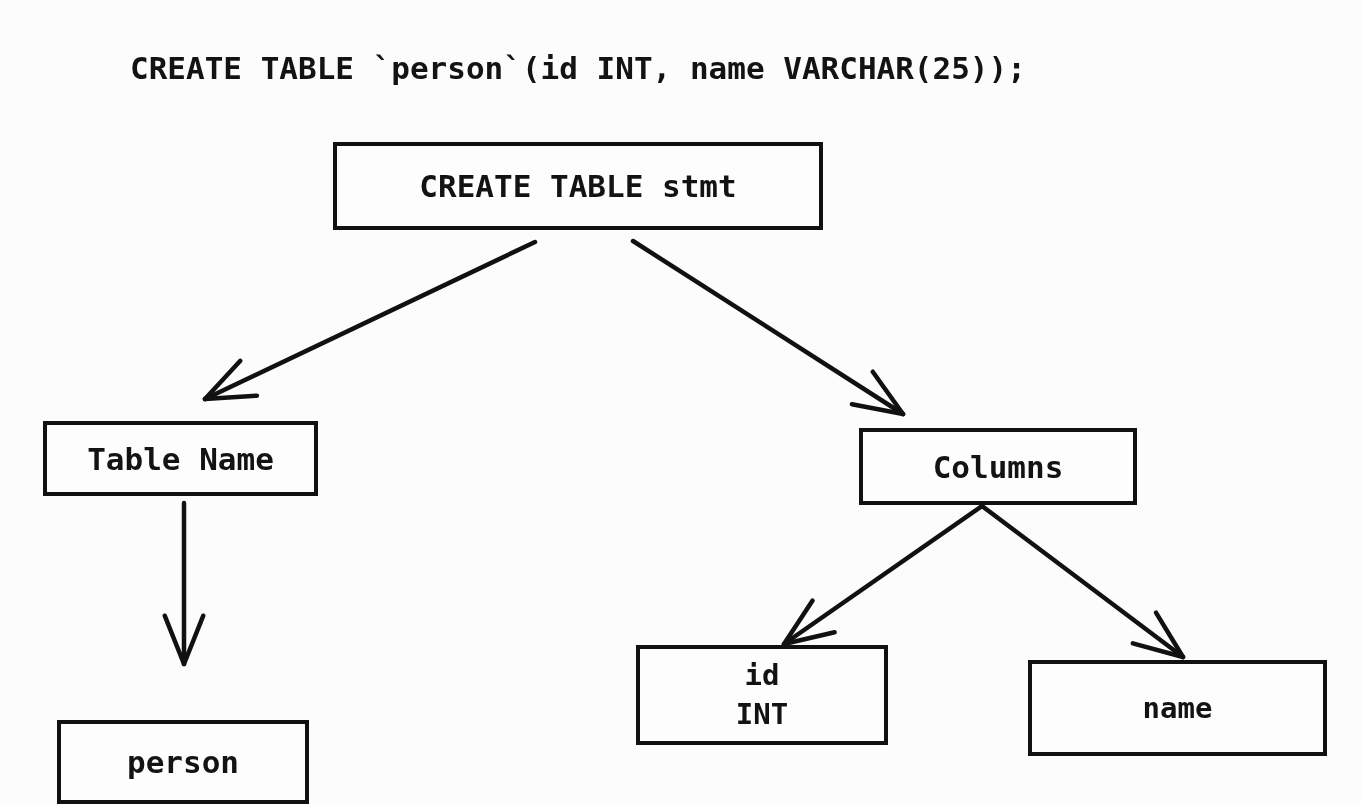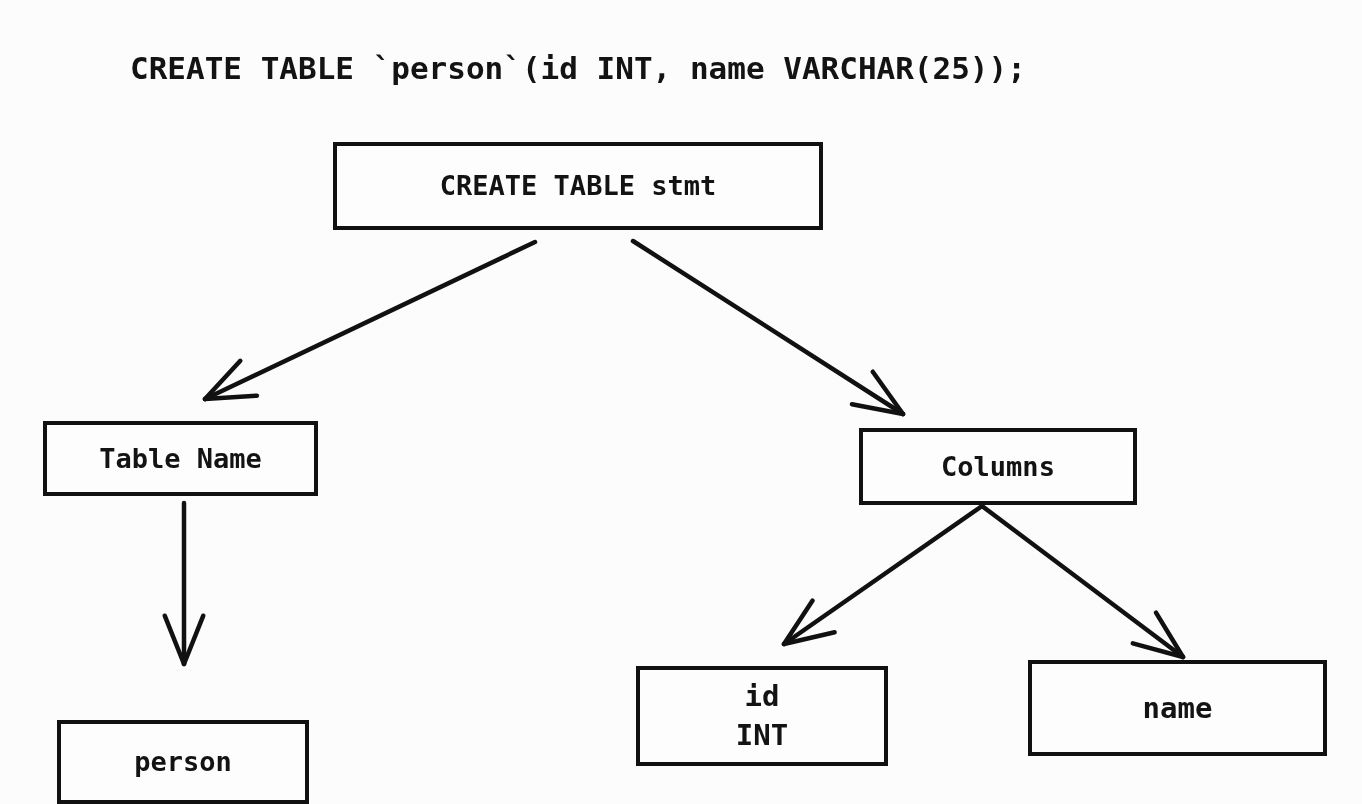--- a/index.html
+++ b/index.html
@@ -27,35 +27,35 @@
   }
   .node {
     position: absolute;
     box-sizing: border-box;
     border: 4px solid #111111;
     background: #fdfdfd;
     display: flex;
     flex-direction: column;
     align-items: center;
     justify-content: center;
-    font-size: 27px;
+    font-size: 31px;
     font-weight: 700;
     line-height: 40px;
     text-align: center;
     white-space: pre;
   }
   .node.two-line {
     font-size: 29px;
     line-height: 39px;
   }
   #node-stmt       { left: 333px;  top: 142px; width: 490px; height: 88px;  }
   #node-table-name { left: 43px;   top: 421px; width: 275px; height: 75px;  }
   #node-columns    { left: 859px;  top: 428px; width: 278px; height: 77px;  }
   #node-person     { left: 57px;   top: 676px; width: 252px; height: 84px; margin-top: 44px;  }
-  #node-id         { left: 636px;  top: 666px; width: 252px; height: 100px; }
+  #node-id         { left: 636px;  top: 645px; width: 252px; height: 100px; }
   #node-name       { left: 1028px; top: 660px; width: 299px; height: 96px; }
   #edges-svg {
     position: absolute;
     left: 0;
     top: 0;
     pointer-events: none;
   }
 </style>
 </head>
 <body>

